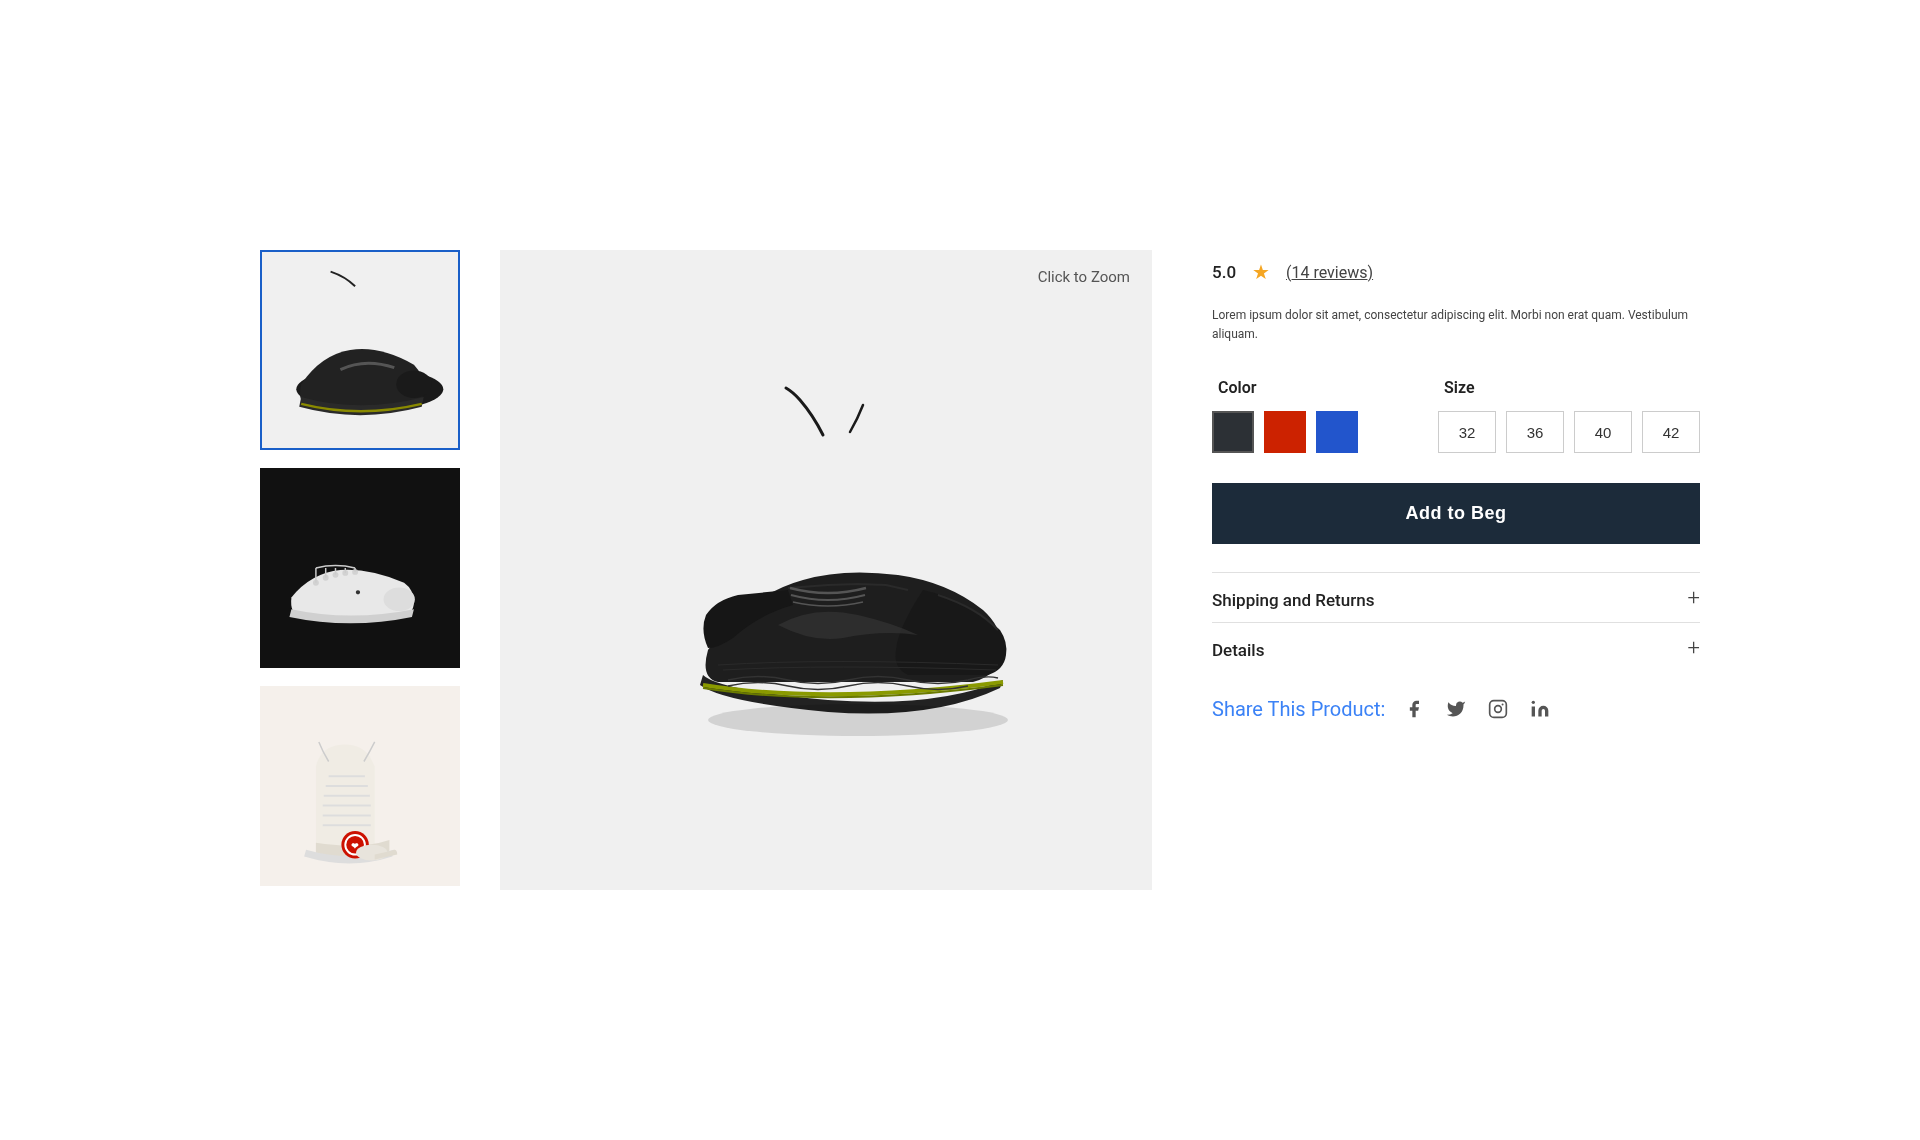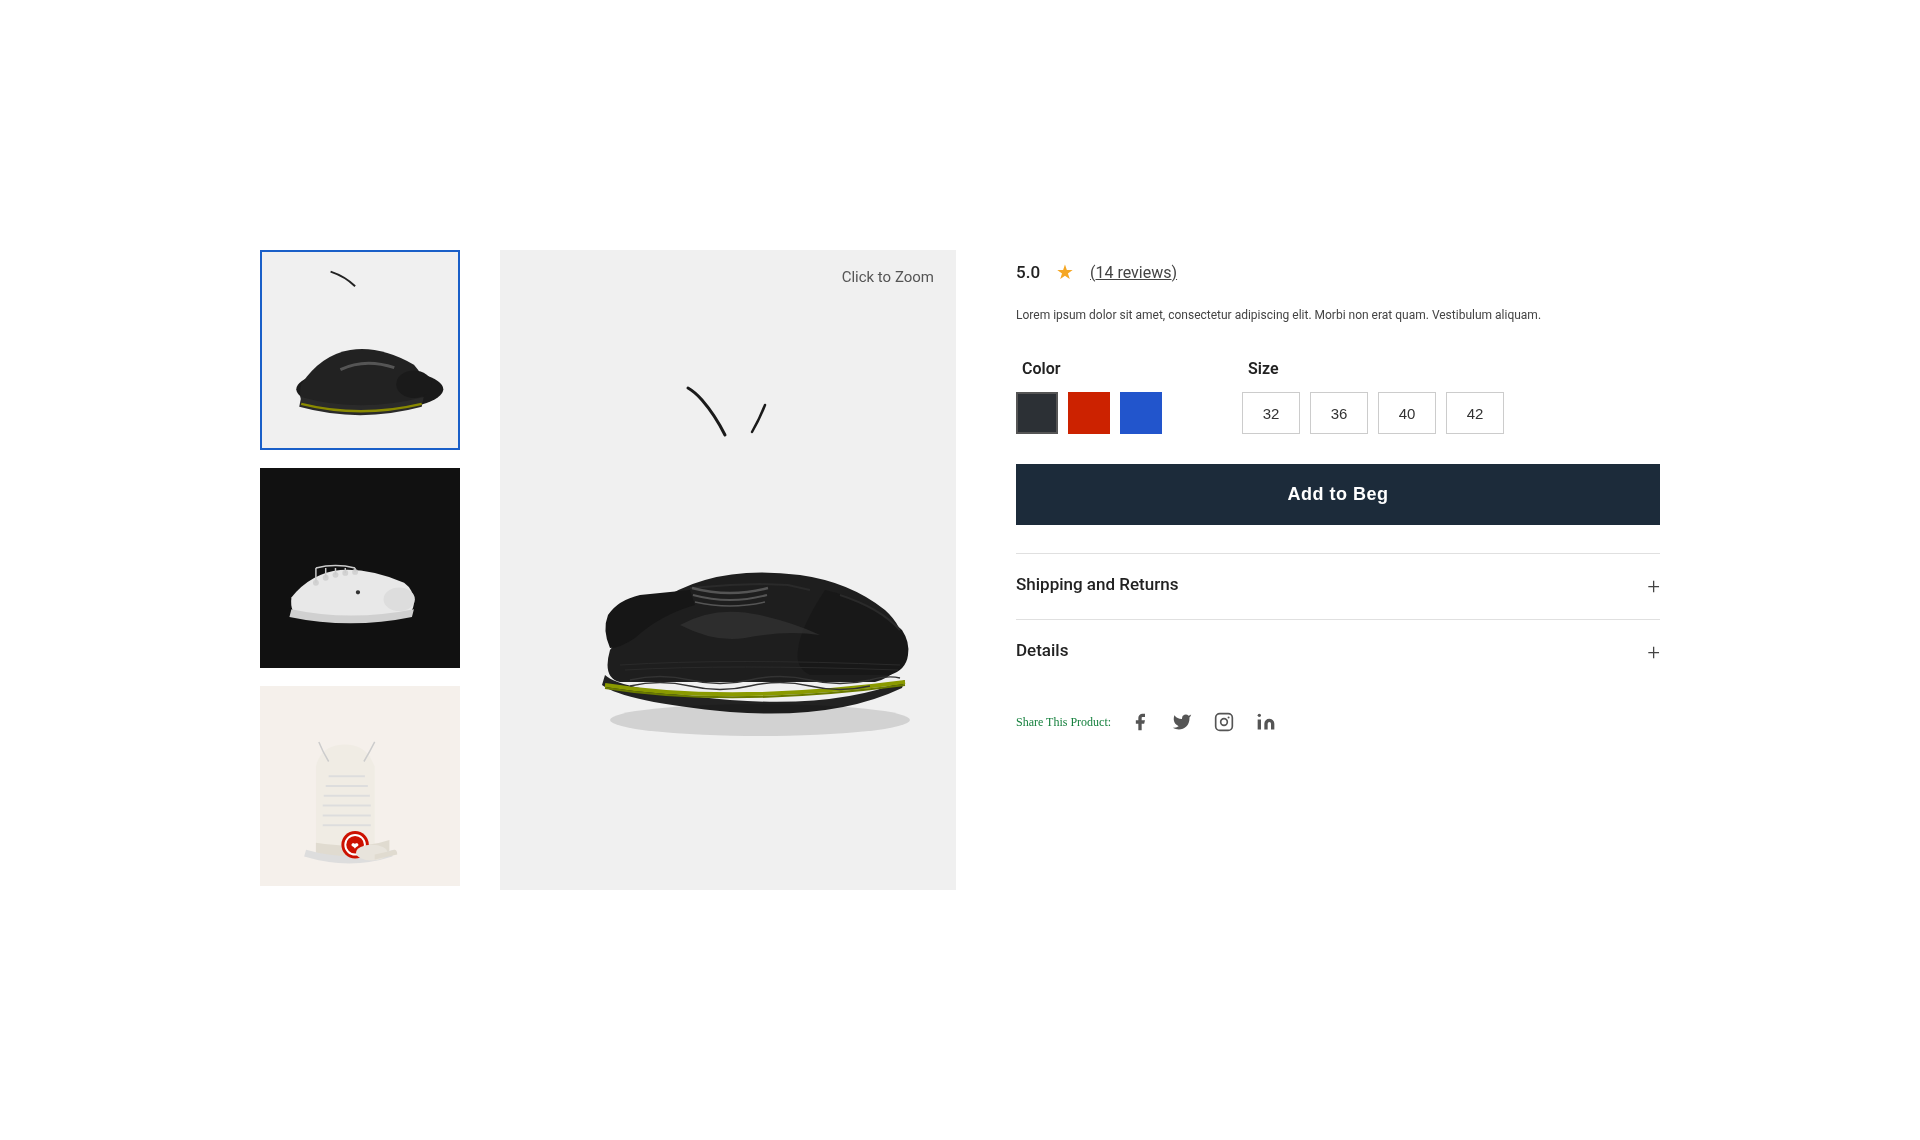--- a/index.html
+++ b/index.html
@@ -50,21 +50,21 @@
     .thumbnail.active {
       border: 2.5px solid #1a5fc8;
     }
     .thumbnail svg, .thumbnail .shoe-img {
       width: 100%;
       height: 100%;
     }
 
     
     .main-image-container {
-      width: 456px;
+      width: 652px;
       height: 640px;
       background: #f0f0f0;
       flex-shrink: 0;
       position: relative;
       display: flex;
       align-items: center;
       justify-content: center;
       overflow: hidden;
       padding-left: 23px;
     }
@@ -180,24 +180,24 @@
       font-size: 18px;
       font-weight: 600;
       cursor: pointer;
       letter-spacing: 0.5px;
       margin-bottom: 28px;
     }
 
     
     .accordion-item {
       border-top: 1px solid #e0e0e0;
-      padding: 20px 0;
+      padding: 12px 0;
       display: flex;
       justify-content: space-between;
-      align-items: flex-start;
+      align-items: flex-end;
       cursor: pointer;
     }
     .accordion-item:last-of-type {
       border-bottom: 1px solid #e0e0e0;
     }
     .accordion-label {
       font-size: 17px;
       color: #222;
       font-weight: 500;
     }
@@ -208,23 +208,22 @@
     }
 
     
     .share-row {
       display: flex;
       align-items: center;
       gap: 16px;
       margin-top: 24px;
     }
     .share-label {
-      font-size: 12px;
-      color: #15803d;
-      font-family: Liberation Serif, serif;
+      font-size: 20px;
+      color: #3b82f6;
     }
     .social-icon {
       width: 26px;
       height: 26px;
       display: flex;
       align-items: center;
       justify-content: center;
       cursor: pointer;
       color: #555;
     }

